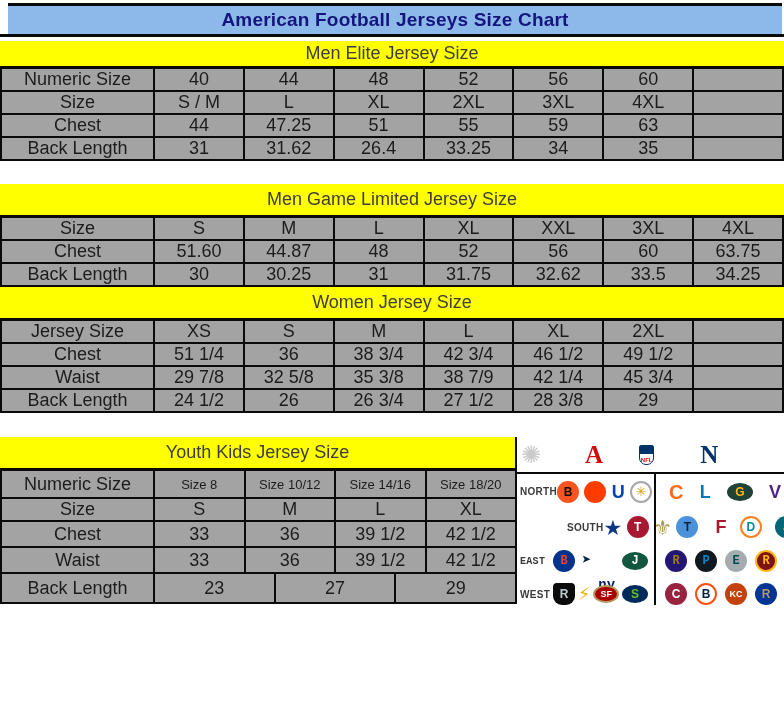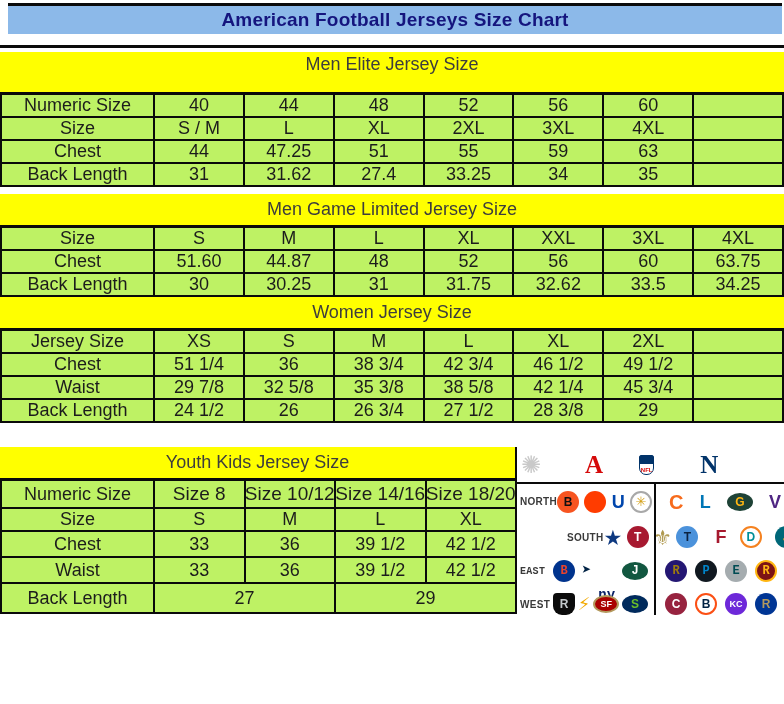--- a/index.html
+++ b/index.html
@@ -7,46 +7,46 @@
     --band-bg:#ffff00; --band-text:#3d3d3d;
     --border:#0a0a0a; --afc-red:#d50a0a; --nfc-blue:#013369;
   }
   *{box-sizing:border-box; margin:0; padding:0;}
   html,body{background:#ffffff;}
   body{
     width:784px; height:704px; overflow:hidden; position:relative;
     font-family:"Liberation Sans","DejaVu Sans",sans-serif; color:#1c1c1c;
   }
   .title-bar{
-    margin:3px 2px 11px 8px; border-top:3px solid var(--border);
+    margin:3px 2px 0 8px; border-top:3px solid var(--border);
     background:var(--title-bg); color:var(--title-text);
     font-size:19px; font-weight:bold; text-align:center;
     padding:3px 0 4px; line-height:21px; letter-spacing:.2px;
   }
   .title-underline{height:3px; background:var(--border);}
   .band{
     background:var(--band-bg); color:var(--band-text);
     border-bottom:3px solid var(--border);
-    text-align:center; font-size:18px; line-height:20px; padding:2px 0 18px;
+    text-align:center; font-size:18px; line-height:20px; padding:2px 0 3px;
   }
   .sec2 .band, .sec3 .band{padding:5px 0 6px;}
-  .sec2{margin-top:7px;} .sec3{}
+  .sec2{margin-top:23px;} .sec3{}
   .bottom-row{margin-top:24px; display:flex; align-items:flex-start;}
   .youth-col{width:517px; flex:0 0 517px;}
   .youth-col .band{border-right:2px solid var(--border); padding:5px 0 6px;}
   
-  .trow{display:flex; border-left:2px solid var(--border); border-bottom:2px solid var(--border); height:23px; background:#bef264;}
+  .trow{display:flex; border-left:2px solid var(--border); border-bottom:2px solid var(--border); height:23px; background:#a3a3a3;justify-content:flex-end;}
   .tcell{
     flex:1 1 0; border-right:2px solid var(--border);
     display:flex; align-items:center; justify-content:center;
     font-size:18px; white-space:nowrap; overflow:hidden;
   }
   .tcell.label{flex:0 0 153px;}
   .tbl[data-table="3"] .trow:nth-child(1){height:28px;}
-  .tbl[data-table="3"] .trow:nth-child(1) .tcell.data{font-size:19px;}
+  .tbl[data-table="3"] .trow:nth-child(1) .tcell.data{font-size:13px;}
   .tbl[data-table="3"] .trow:nth-child(3){height:26px;}
   .tbl[data-table="3"] .trow:nth-child(4){height:26px;}
   .tbl[data-table="3"] .trow:nth-child(5){height:30px;}
   
   .logo-panel{flex:1 1 auto; position:relative;}
   .logo-header{height:37px; border-bottom:2px solid var(--border); display:flex; align-items:center;}
   .hdr-ic{display:inline-block; line-height:1;}
   .hdr-star{margin-left:4px; font-size:24px; color:#c9c9c9;}
   .hdr-afc{margin-left:44px; font-size:25px; font-weight:900; color:var(--afc-red); font-family:"Liberation Serif","DejaVu Serif",serif;}
   .nfl-shield{
@@ -118,21 +118,21 @@
           <div class="tcell data">51</div>
           <div class="tcell data">55</div>
           <div class="tcell data">59</div>
           <div class="tcell data">63</div>
           <div class="tcell data"></div>
         </div>
         <div class="trow">
           <div class="tcell label">Back Length</div>
           <div class="tcell data">31</div>
           <div class="tcell data">31.62</div>
-          <div class="tcell data">27.4</div>
+          <div class="tcell data">26.4</div>
           <div class="tcell data">33.25</div>
           <div class="tcell data">34</div>
           <div class="tcell data">35</div>
           <div class="tcell data"></div>
         </div>
       </div>
   </section>
 
   <section class="sec2">
     <div class="band">Men Game Limited Jersey Size</div>
@@ -191,21 +191,21 @@
           <div class="tcell data">42 3/4</div>
           <div class="tcell data">46 1/2</div>
           <div class="tcell data">49 1/2</div>
           <div class="tcell data"></div>
         </div>
         <div class="trow">
           <div class="tcell label">Waist</div>
           <div class="tcell data">29 7/8</div>
           <div class="tcell data">32 5/8</div>
           <div class="tcell data">35 3/8</div>
-          <div class="tcell data">38 5/8</div>
+          <div class="tcell data">38 7/9</div>
           <div class="tcell data">42 1/4</div>
           <div class="tcell data">45 3/4</div>
           <div class="tcell data"></div>
         </div>
         <div class="trow">
           <div class="tcell label">Back Length</div>
           <div class="tcell data">24 1/2</div>
           <div class="tcell data">26</div>
           <div class="tcell data">26 3/4</div>
           <div class="tcell data">27 1/2</div>
@@ -243,20 +243,21 @@
           </div>
           <div class="trow">
             <div class="tcell label">Waist</div>
             <div class="tcell data">33</div>
             <div class="tcell data">36</div>
             <div class="tcell data">39 1/2</div>
             <div class="tcell data">42 1/2</div>
           </div>
           <div class="trow">
             <div class="tcell label">Back Length</div>
+            <div class="tcell data">23</div>
             <div class="tcell data">27</div>
             <div class="tcell data">29</div>
           </div>
         </div>
     </section>
 
     <aside class="logo-panel">
       <div class="logo-header">
         <span class="hdr-ic hdr-star">✺</span>
         <span class="hdr-ic hdr-afc">A</span>
@@ -316,21 +317,21 @@
             <span class="division-label">WEST</span>
             <span class="conf-cell afc">
               <span class="logo shape-shield" style="background: rgb(11, 11, 11); color: rgb(196, 201, 204);">R</span>
               <span class="logo shape-plain" style="color: rgb(242, 169, 0); font-size: 18px;">⚡</span>
               <span class="logo shape-ellipse" style="background: rgb(170, 0, 0); color: rgb(255, 255, 255); border: 2px solid rgb(179, 153, 93); font-size: 9px;">SF</span>
               <span class="logo shape-ellipse" style="background: rgb(0, 42, 92); color: rgb(105, 190, 40);">S</span>
             </span>
             <span class="conf-cell nfc">
               <span class="logo shape-circle" style="background: rgb(151, 35, 63); color: rgb(255, 255, 255);">C</span>
               <span class="logo shape-circle" style="background: rgb(255, 255, 255); color: rgb(0, 34, 68); border: 2px solid rgb(251, 79, 20);">B</span>
-              <span class="logo shape-circle" style="background: #6d28d9; color: rgb(255, 255, 255); font-size: 9px;">KC</span>
+              <span class="logo shape-circle" style="background: #c2410c; color: rgb(255, 255, 255); font-size: 9px;">KC</span>
               <span class="logo shape-circle" style="background: rgb(0, 53, 148); color: rgb(179, 153, 93);">R</span>
             </span>
           </div>
         </div>
     </aside>
   </div>
 
 </div>
 
 </body></html>

